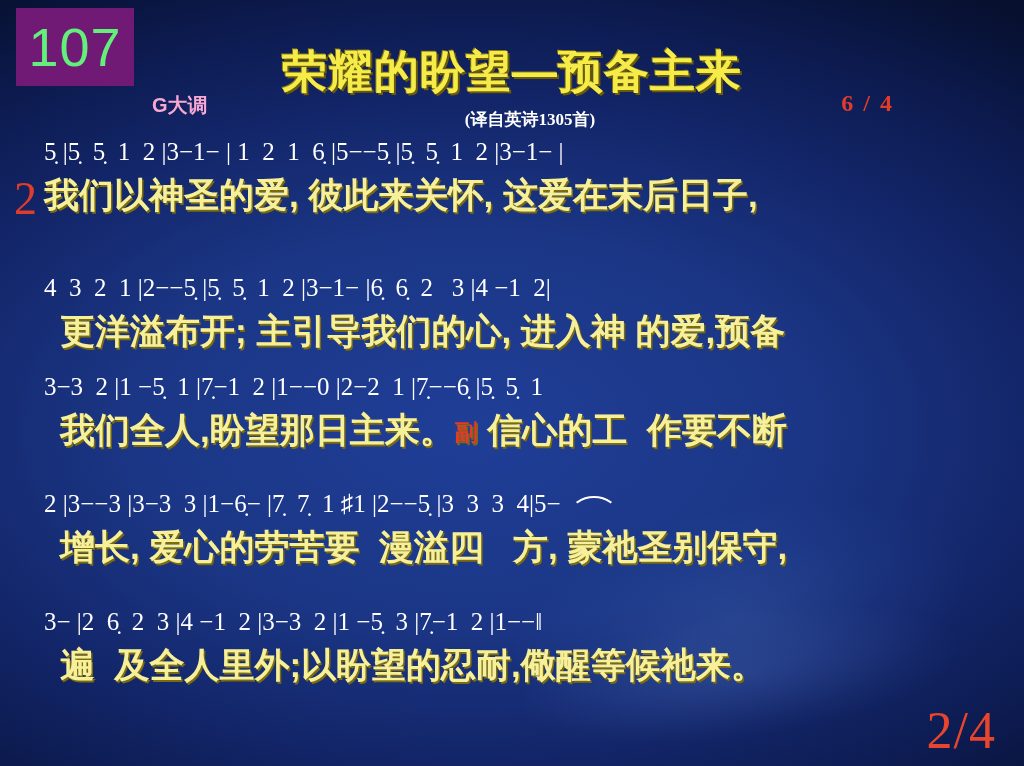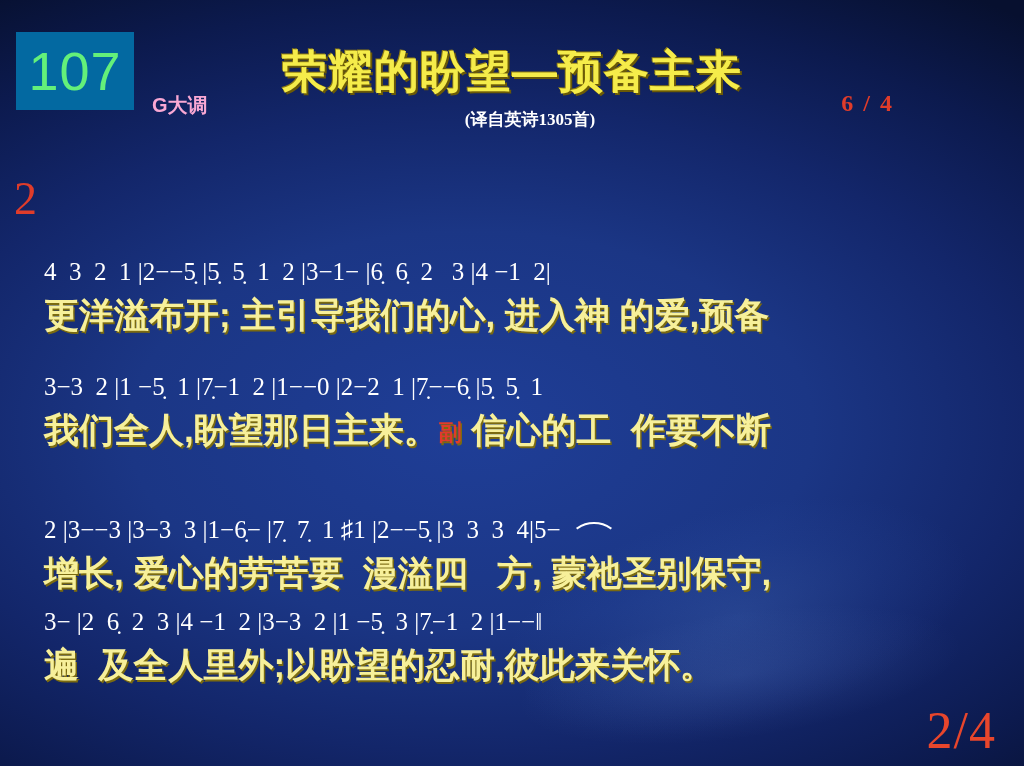--- a/index.html
+++ b/index.html
@@ -30,22 +30,22 @@
     background:radial-gradient(ellipse 320px 90px at 50% 50%, rgba(110,150,225,0.16) 0%, rgba(0,0,0,0) 70%);
     transform:rotate(-8deg);
     pointer-events:none;
   }
 
   .page{position:absolute;inset:0;}
 
   
   .hymn-number-box{
     position:absolute;left:16px;top:8px;width:118px;height:78px;
-    background:#0369a1;
-    display:flex;align-items:center;justify-content:center;margin-top:24px;
+    background:#701a75;
+    display:flex;align-items:center;justify-content:center;
   }
   .hymn-number{
     color:#63f07a;
     font-family:"Liberation Sans", sans-serif;
     font-size:54px;line-height:1;font-weight:400;
     letter-spacing:1px;
   }
   .title{
     position:absolute;left:0;right:0;top:42px;
     text-align:center;
@@ -107,21 +107,21 @@
   .lyrics{
     color:#f7f09a;
     font-family:"Liberation Sans", sans-serif;
     font-size:35px;
     font-weight:bold;
     white-space:pre;
     letter-spacing:0px;
     text-shadow:1.5px 1.5px 0 #7a6a10;
     height:48px;
   }
-  .lyr-indent{padding-left:44px;}
+  .lyr-indent{padding-left:60px;}
   .fu-mark{color:#e03c2a;font-size:23px;font-weight:bold;vertical-align:2px;}
 
   .tie{
     position:absolute;
     width:44px;height:16px;
     border-top:2px solid #ffffff;
     border-left:2px solid transparent;
     border-right:2px solid transparent;
     border-radius:50% 50% 0 0 / 100% 100% 0 0;
   }
@@ -152,37 +152,41 @@
   <div class="title">荣耀的盼望—预备主来</div>
 
   <div class="key-sig">G大调</div>
 
   <div class="time-sig">6 / 4</div>
 
   <div class="subtitle">(译自英诗1305首)</div>
 
   <div class="stanza-number">2</div>
 
+  <div class="system" style="top:138px;">
+    <div class="notes">5̣ |5̣  5̣  1  2 |3−1− | 1  2  1  6̣ |5−−5̣ |5̣  5̣  1  2 |3−1− |</div>
+    <div class="lyrics" style="padding-left:44px;">我们以神圣的爱, 彼此来关怀, 这爱在末后日子,</div>
+  </div>
 
-  <div class="system" style="top:258px;">
+  <div class="system" style="top:274px;">
     <div class="notes">4  3  2  1 |2−−5̣ |5̣  5̣  1  2 |3−1− |6̣  6̣  2   3 |4 −1  2|</div>
     <div class="lyrics lyr-indent">更洋溢布开; 主引导我们的心, 进入神 的爱,预备</div>
   </div>
 
   <div class="system" style="top:373px;">
     <div class="notes">3−3  2 |1 −5̣  1 |7̣−1  2 |1−−0 |2−2  1 |7̣−−6̣ |5̣  5̣  1</div>
     <div class="lyrics lyr-indent"><span>我们全人,盼望那日主来。</span><span class="fu-mark">副</span><span> 信心的工  作要不断</span></div>
   </div>
 
-  <div class="system" style="top:516px;">
+  <div class="system" style="top:490px;">
     <div class="notes">2 |3−−3 |3−3  3 |1−6̣− |7̣  7̣  1 ♯1 |2−−5̣ |3  3  3  4|5−</div>
     <div class="tie" style="left:570px;top:6px;"></div>
     <div class="lyrics lyr-indent">增长, 爱心的劳苦要  漫溢四   方, 蒙祂圣别保守,</div>
   </div>
 
   <div class="system" style="top:608px;">
     <div class="notes">3− |2  6̣  2  3 |4 −1  2 |3−3  2 |1 −5̣  3 |7̣−1  2 |1−−‖</div>
-    <div class="lyrics lyr-indent">遍  及全人里外;以盼望的忍耐,彼此来关怀。</div>
+    <div class="lyrics lyr-indent">遍  及全人里外;以盼望的忍耐,儆醒等候祂来。</div>
   </div>
 
   <div class="page-num">2/4</div>
 
 </div>
 
 </body></html>

